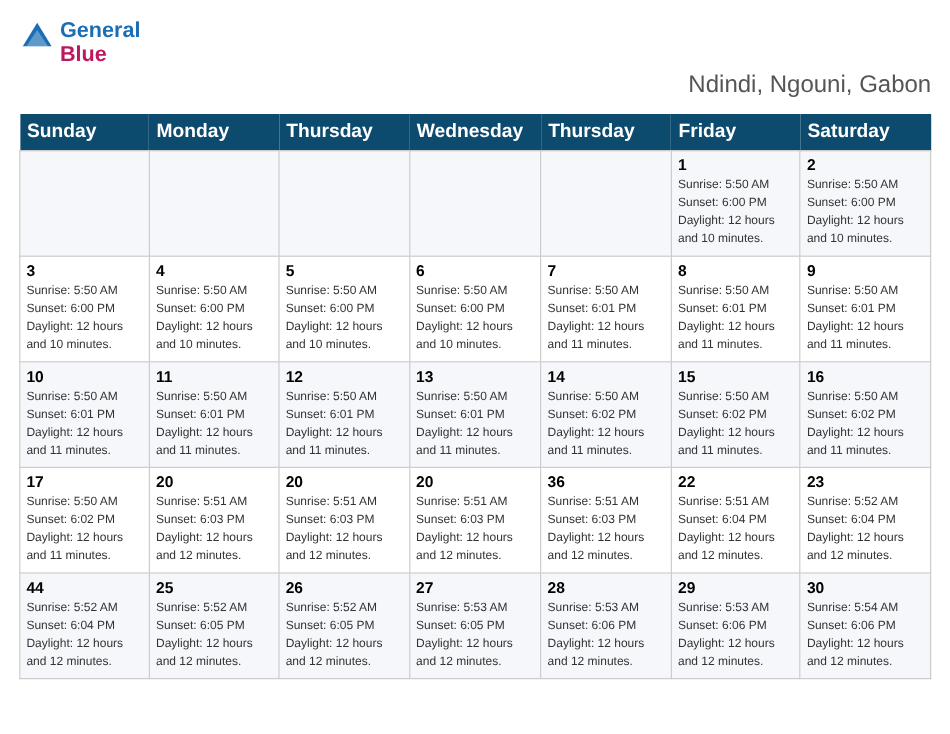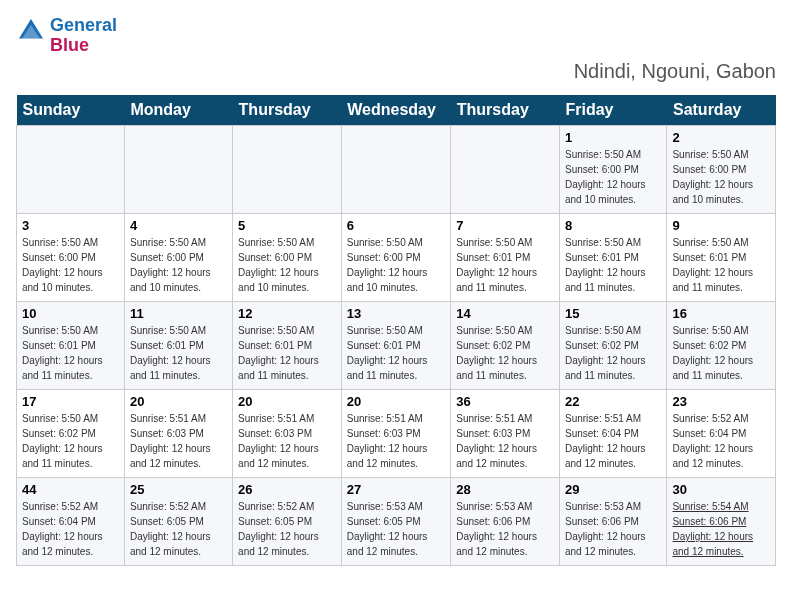--- a/index.html
+++ b/index.html
@@ -333,20 +333,20 @@
         </td>
         <td>
           <span class="day-num">29</span>
           <div class="day-info" style="white-space: pre-line;">Sunrise: 5:53 AM
 Sunset: 6:06 PM
 Daylight: 12 hours
 and 12 minutes.</div>
         </td>
         <td>
           <span class="day-num">30</span>
-          <div class="day-info" style="white-space: pre-line; text-decoration: underline;">Sunrise: 5:54 AM
+          <div class="day-info" style="white-space: pre-line;">Sunrise: 5:54 AM
 Sunset: 6:06 PM
 Daylight: 12 hours
 and 12 minutes.</div>
         </td>
       </tr>
     </tbody>
 </table>
 
 </body></html>

